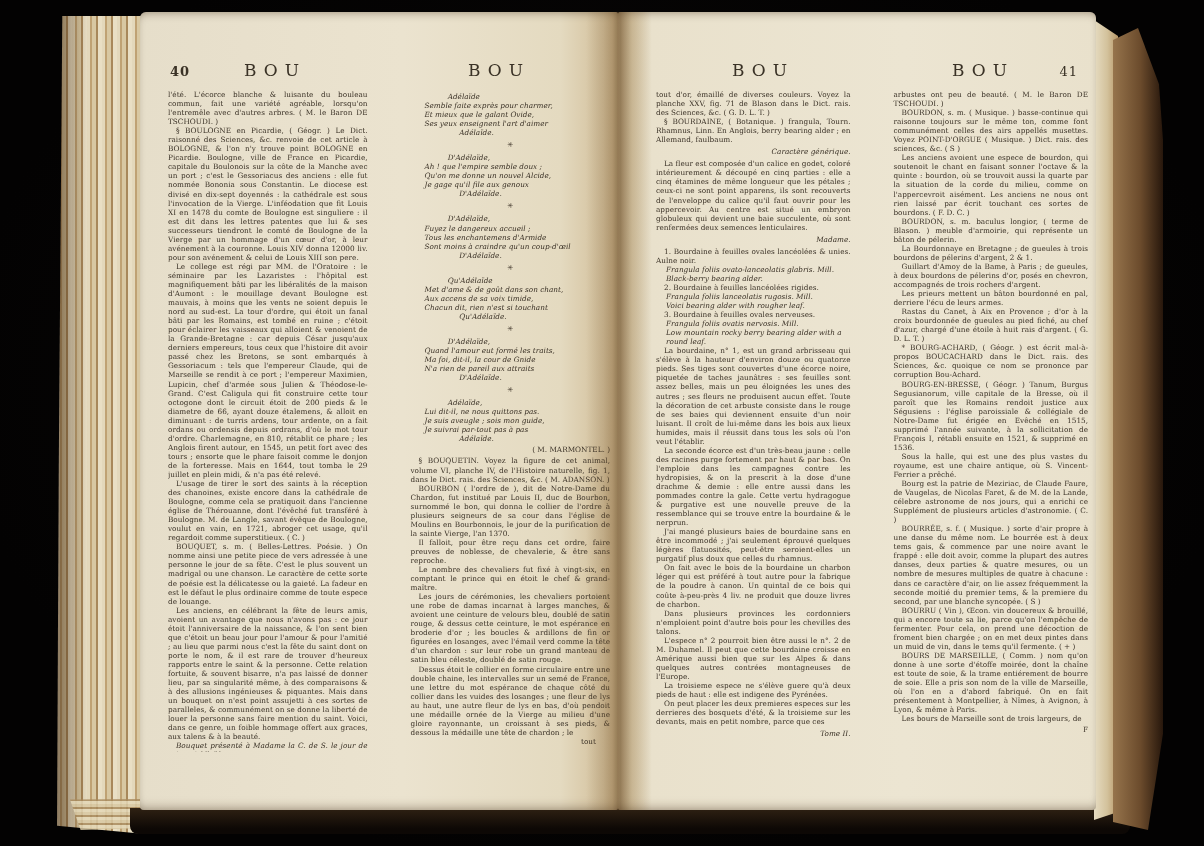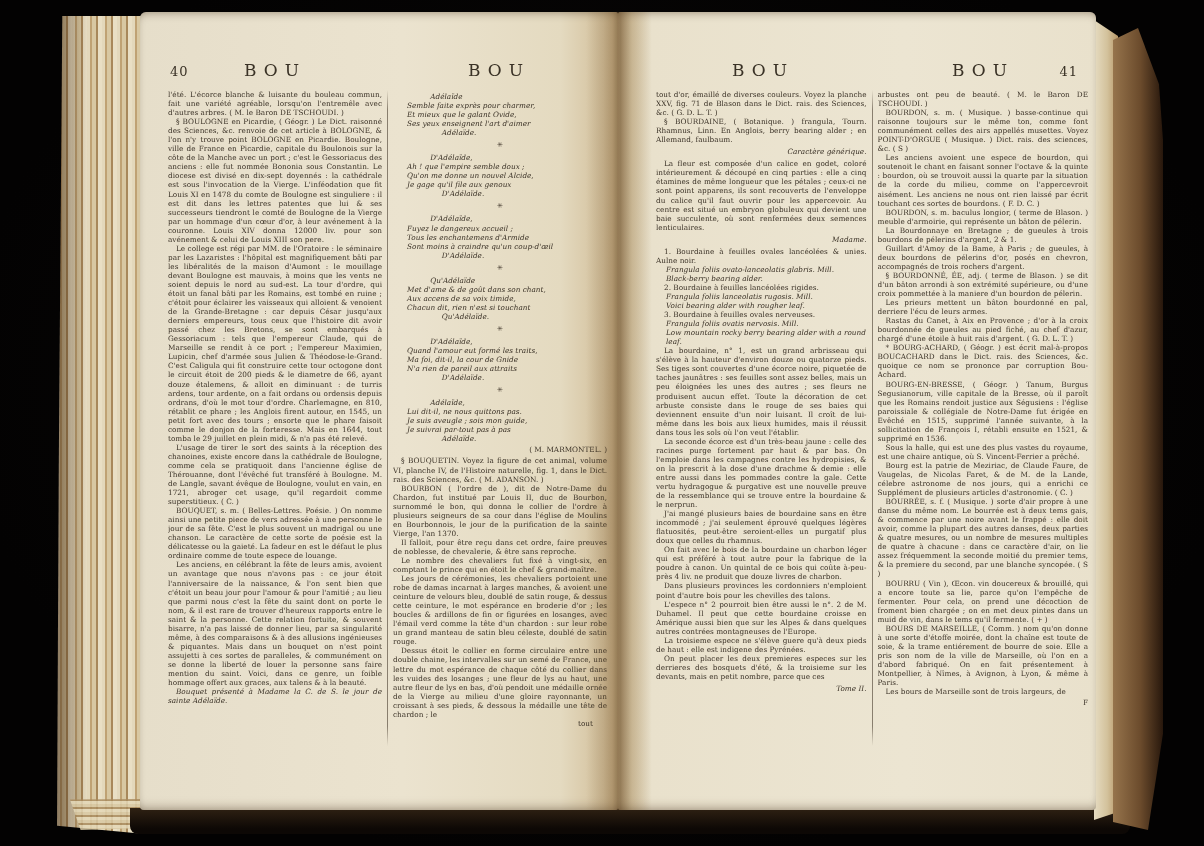--- a/index.html
+++ b/index.html
@@ -31,27 +31,27 @@
     background:linear-gradient(90deg,#e6deca 0%,#ebe3cf 55%,#e4dac0 88%,#d3c09c 97%,#c2a87f 100%);
     box-shadow:inset 0 6px 10px -6px rgba(60,40,20,.5), inset 0 -8px 12px -8px rgba(60,40,20,.55);}
   .page-right{left:618px;border-radius:2px 6px 4px 2px;
     background:linear-gradient(90deg,#c5ab82 0%,#d9c8a5 2.5%,#e9e1cc 7%,#ece5d2 60%,#e9e1cc 100%);
     box-shadow:inset 0 6px 10px -6px rgba(60,40,20,.5), inset 0 -8px 12px -8px rgba(60,40,20,.55);}
   .gutter{position:absolute;left:586px;top:12px;width:66px;height:798px;pointer-events:none;
     background:linear-gradient(90deg,rgba(115,85,45,0) 0%,rgba(115,85,45,.30) 40%,rgba(85,60,30,.42) 52%,rgba(115,85,45,.18) 70%,rgba(115,85,45,0) 100%);}
   
   .head{position:relative;height:26px;margin-top:48px;color:#3a3226;}
   .head .num{position:absolute;top:4px;font-size:13px;letter-spacing:1px;}
-  .page-left .head .num{left:30px;}
+  .page-left .head .num{left:30px;font-weight:bold;}
   .page-right .head .num{right:18px;}
   .head .rh{position:absolute;top:0;width:214px;text-align:center;font-size:17px;letter-spacing:7px;}
   .page-left .head .rh1{left:28px;} .page-left .head .rh2{left:252px;}
   .page-right .head .rh1{left:38px;} .page-right .head .rh2{left:258px;}
   
-  .cols{display:flex;align-items:flex-start;}
+  .cols{display:flex;align-items:flex-start;gap:16px;}
   .page-left .cols{padding:4px 8px 0 28px;}
   .page-right .cols{padding:4px 8px 0 38px;}
   .col{width:214px;height:662px;overflow:hidden;
     font-size:7.3px;line-height:9.05px;color:#3a3126;text-align:justify;}
   .colrule{width:1px;height:656px;background:linear-gradient(180deg,rgba(70,58,44,.0),rgba(70,58,44,.6) 3%,rgba(70,58,44,.6) 97%,rgba(70,58,44,0));margin:0 5px;}
   
   .blk{margin:0;}
   .blk.para{text-indent:8px;}
   .blk.para0{text-indent:0;}
   .blk.itpara{text-indent:8px;font-style:italic;}
@@ -170,21 +170,20 @@
           <div class="blk centerit">Tome II.</div>
         </div>
       <div class="colrule"></div>
       <div class="col">
           <div class="blk para0">arbustes ont peu de beauté. ( M. le Baron DE TSCHOUDI. )</div>
           <div class="blk para">BOURDON, s. m. ( Musique. ) basse-continue qui raisonne toujours sur le même ton, comme font communément celles des airs appellés musettes. Voyez POINT-D'ORGUE ( Musique. ) Dict. rais. des sciences, &amp;c. ( S )</div>
           <div class="blk para">Les anciens avoient une espece de bourdon, qui soutenoit le chant en faisant sonner l'octave &amp; la quinte : bourdon, où se trouvoit aussi la quarte par la situation de la corde du milieu, comme on l'appercevroit aisément. Les anciens ne nous ont rien laissé par écrit touchant ces sortes de bourdons. ( F. D. C. )</div>
           <div class="blk para">BOURDON, s. m. baculus longior, ( terme de Blason. ) meuble d'armoirie, qui représente un bâton de pélerin.</div>
           <div class="blk para">La Bourdonnaye en Bretagne ; de gueules à trois bourdons de pélerins d'argent, 2 &amp; 1.</div>
           <div class="blk para">Guillart d'Amoy de la Bame, à Paris ; de gueules, à deux bourdons de pélerins d'or, posés en chevron, accompagnés de trois rochers d'argent.</div>
-          <div class="blk para">§ BOURDONNÉ, ÉE, adj. ( terme de Blason. ) se dit d'un bâton arrondi à son extrémité supérieure, ou d'une croix pommettée à la maniere d'un bourdon de pélerin.</div>
           <div class="blk para">Les prieurs mettent un bâton bourdonné en pal, derriere l'écu de leurs armes.</div>
           <div class="blk para">Rastas du Canet, à Aix en Provence ; d'or à la croix bourdonnée de gueules au pied fiché, au chef d'azur, chargé d'une étoile à huit rais d'argent. ( G. D. L. T. )</div>
           <div class="blk para">* BOURG-ACHARD, ( Géogr. ) est écrit mal-à-propos BOUCACHARD dans le Dict. rais. des Sciences, &amp;c. quoique ce nom se prononce par corruption Bou-Achard.</div>
           <div class="blk para">BOURG-EN-BRESSE, ( Géogr. ) Tanum, Burgus Segusianorum, ville capitale de la Bresse, où il paroît que les Romains rendoit justice aux Ségusiens : l'église paroissiale &amp; collégiale de Notre-Dame fut érigée en Evêché en 1515, supprimé l'année suivante, à la sollicitation de François I, rétabli ensuite en 1521, &amp; supprimé en 1536.</div>
           <div class="blk para">Sous la halle, qui est une des plus vastes du royaume, est une chaire antique, où S. Vincent-Ferrier a prêché.</div>
           <div class="blk para">Bourg est la patrie de Meziriac, de Claude Faure, de Vaugelas, de Nicolas Faret, &amp; de M. de la Lande, célebre astronome de nos jours, qui a enrichi ce Supplément de plusieurs articles d'astronomie. ( C. )</div>
           <div class="blk para">BOURRÉE, s. f. ( Musique. ) sorte d'air propre à une danse du même nom. Le bourrée est à deux tems gais, &amp; commence par une noire avant le frappé : elle doit avoir, comme la plupart des autres danses, deux parties &amp; quatre mesures, ou un nombre de mesures multiples de quatre à chacune : dans ce caractère d'air, on lie assez fréquemment la seconde moitié du premier tems, &amp; la premiere du second, par une blanche syncopée. ( S )</div>
           <div class="blk para">BOURRU ( Vin ), Œcon. vin doucereux &amp; brouillé, qui a encore toute sa lie, parce qu'on l'empêche de fermenter. Pour cela, on prend une décoction de froment bien chargée ; on en met deux pintes dans un muid de vin, dans le tems qu'il fermente. ( + )</div>
           <div class="blk para">BOURS DE MARSEILLE, ( Comm. ) nom qu'on donne à une sorte d'étoffe moirée, dont la chaîne est toute de soie, &amp; la trame entiérement de bourre de soie. Elle a pris son nom de la ville de Marseille, où l'on en a d'abord fabriqué. On en fait présentement à Montpellier, à Nîmes, à Avignon, à Lyon, &amp; même à Paris.</div>
           <div class="blk para">Les bours de Marseille sont de trois largeurs, de</div>

